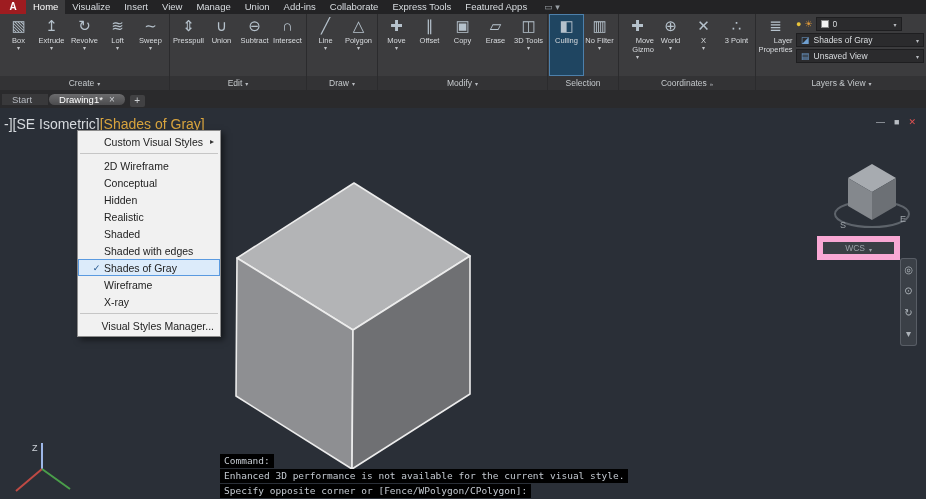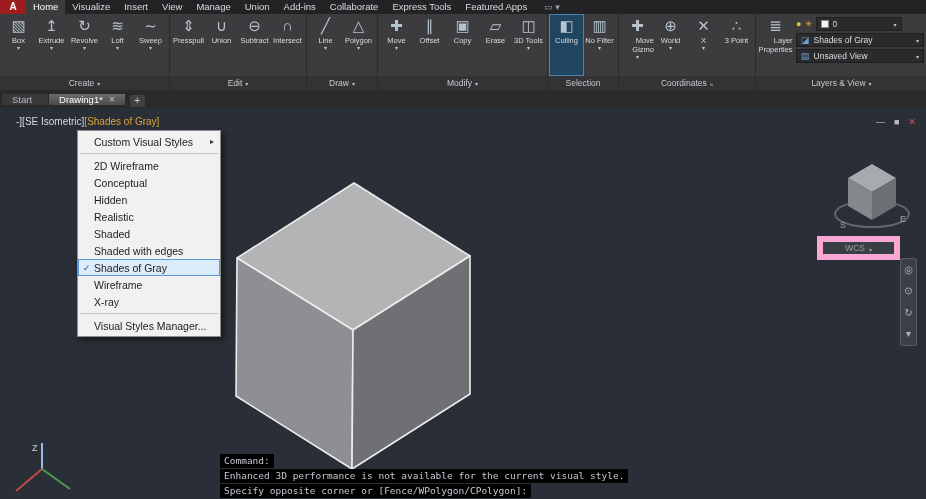--- a/index.html
+++ b/index.html
@@ -43,38 +43,38 @@
         padding:0 4px; width:128px; }
   .dd.small { width:86px; }
   .dd .grow { flex:1; overflow:hidden; white-space:nowrap; }
   .dd-ar { font-size:6px; color:#b9bcc0; }
   .dd-ic { font-size:9px; color:#6f9fd0; }
   .swatch { width:8px; height:8px; background:#f4f4f4; border:1px solid #888; }
   
   .filetabs { height:18px; background:#2a2a2c; display:flex; align-items:center; padding-left:2px; }
   .ftab { display:flex; align-items:center; gap:6px; padding:0 10px; margin-right:1px;
           font-size:9.5px; color:#b6bac0; background:#39393b; cursor:default; }
-  .ftab.active { background:linear-gradient(#6b6b6d,#4c4c4e); color:#fff; }
+  .ftab.active { background:linear-gradient(#6b6b6d,#4c4c4e); color:#fff;border-radius:6px; }
   .ftab-close { font-size:10px; color:#c7cace; }
   .ftab-add { width:15px; height:12px; margin:3px 0 0 4px; background:#414143;
               color:#cfd2d5; font-size:10px; line-height:12px; text-align:center; border-radius:2px; }
   
   .viewport { position:relative; height:391px; background:#2a2f37; overflow:hidden; }
-  .vp-label { position:absolute; left:16px; top:8px; font-size:10px; color:#d6dade; z-index:3; }
+  .vp-label { position:absolute; left:4px; top:8px; font-size:14px; color:#d6dade; z-index:3; }
   .vp-style { color:#d9a43e; }
   .vp-winbtns { position:absolute; right:10px; top:9px; display:flex; gap:9px;
                 font-size:9px; color:#b9bec4; z-index:3; }
   .vp-close { color:#e05252; }
   .cube-svg, .ucs-svg { position:absolute; }
   .cube-svg { left:0; top:0; }
   
   .cmenu { position:absolute; left:77px; top:22px; width:144px; background:#f1f1f1;
            border:1px solid #8c8c8c; box-shadow:3px 3px 6px rgba(0,0,0,.5);
            padding:2px 0; z-index:5; }
-  .mi { display:flex; align-items:center; height:17px; padding:0 6px 0 1px;
+  .mi { display:flex; align-items:center; height:17px; padding:0 6px 0 11px;
         font-size:10.5px; color:#222; cursor:default; }
   .mi-check { width:15px; text-align:center; font-size:9px; color:#1a4f8a; }
   .mi-label { flex:1; white-space:nowrap; }
   .mi-right { font-size:8px; color:#333; }
   .mi.selected { background:#dcebfa; outline:1px solid #5a9ae0; outline-offset:-1px; }
   .mi.sep { height:1px; background:#c6c6c6; margin:3px 2px; padding:0; }
   
   .vcube { position:absolute; right:14px; top:50px; width:80px; height:78px; z-index:2; }
   .wcs { position:absolute; right:26px; top:128px; background:#3a3f45; border:6px solid #f9a8d4;
          color:#9aa0a6; font-size:8.5px; padding:1px 22px; display:flex; gap:4px; align-items:flex-end; z-index:2;}

